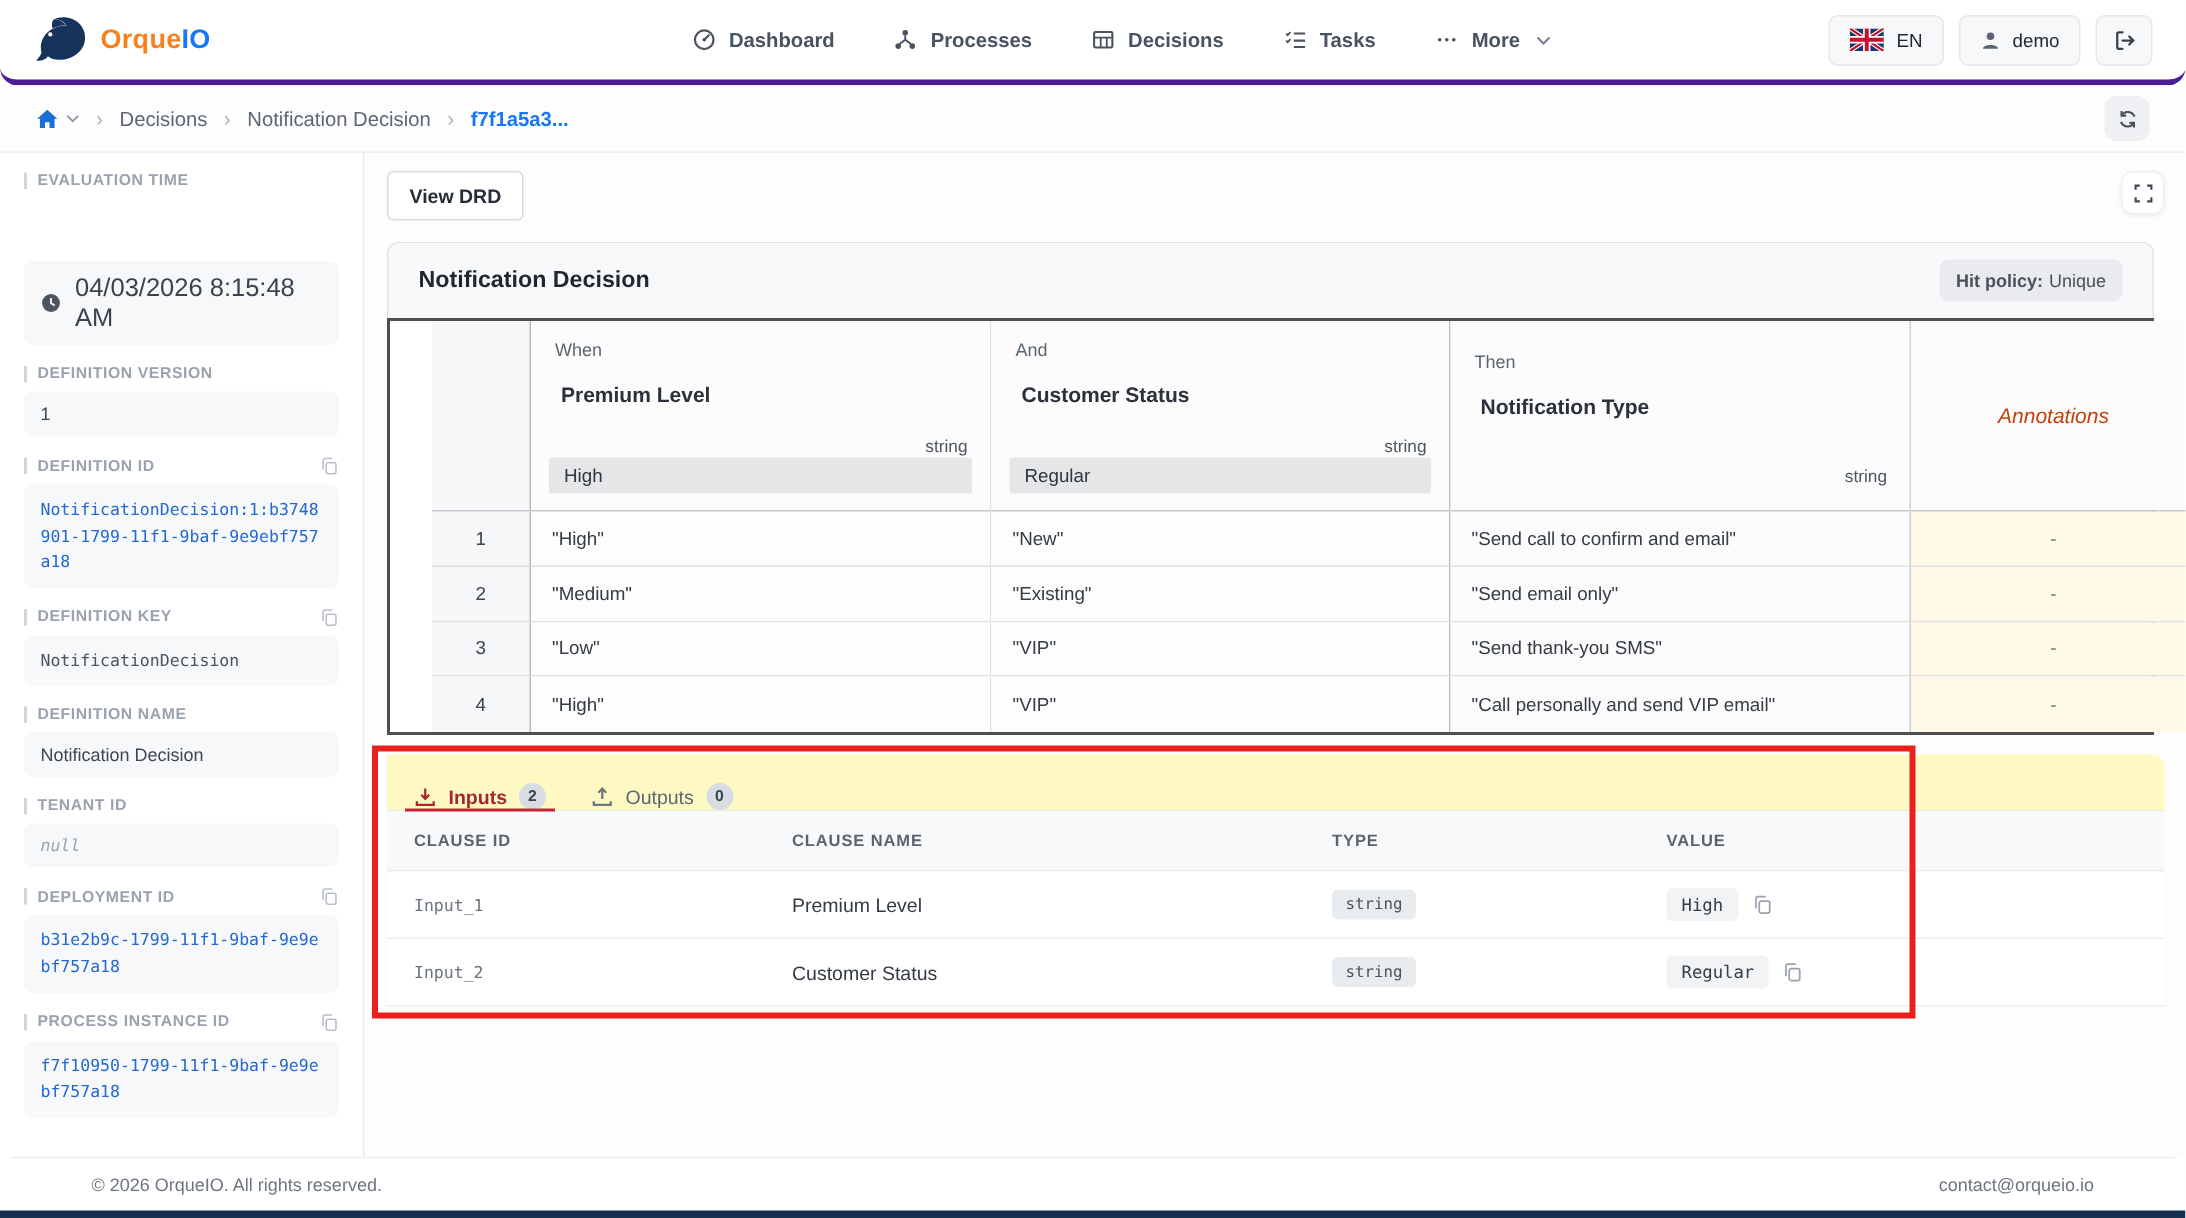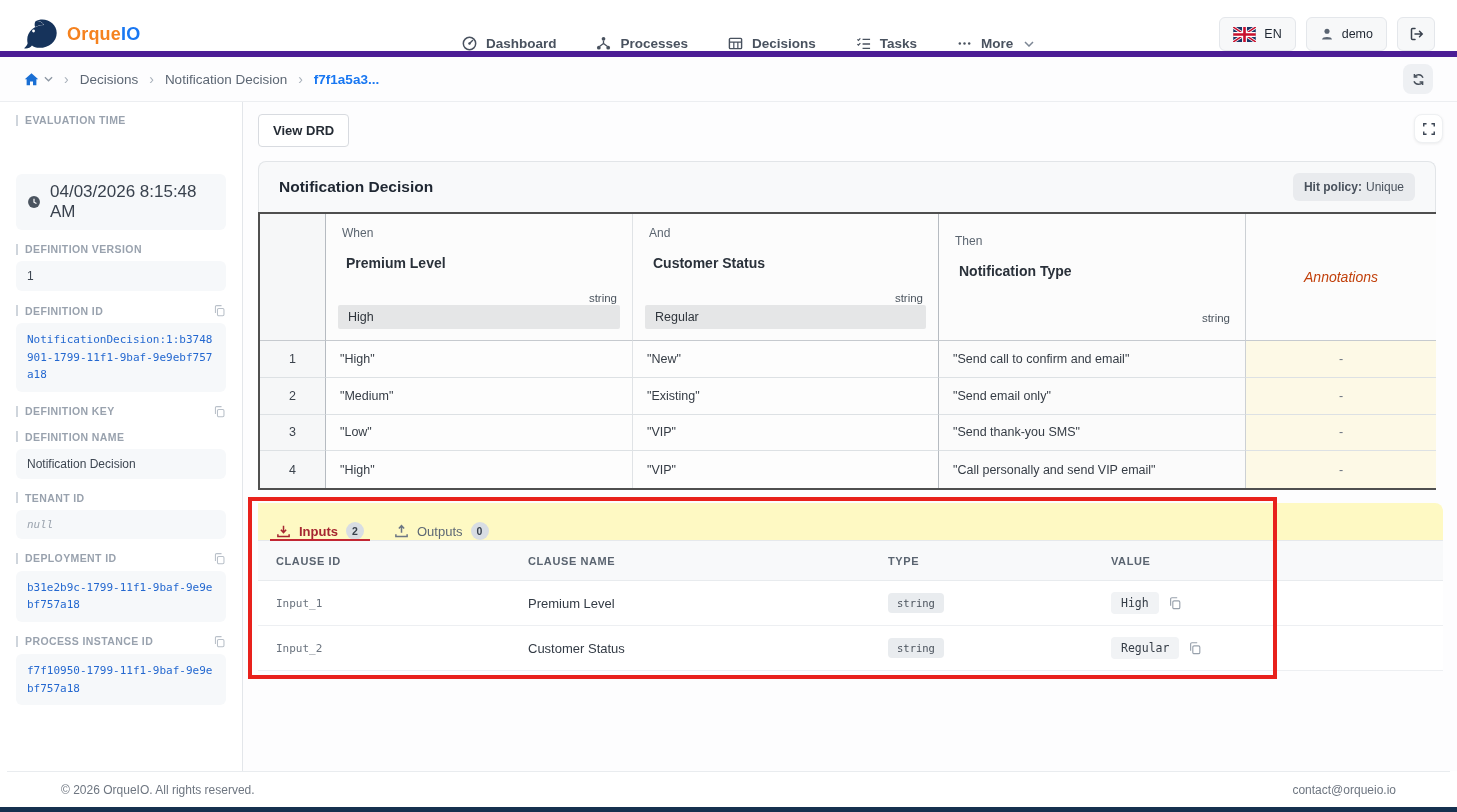--- a/index.html
+++ b/index.html
@@ -4,21 +4,21 @@
 <style>
   * { box-sizing: border-box; margin: 0; padding: 0; }
   html,body { width:1457px; height:812px; }
   body {
     font-family: "Liberation Sans", sans-serif;
     background:#ffffff; color:#2b3440; position:relative; overflow:hidden;
   }
   svg { display:block; }
 
   
-  .navbar { height:57px; border-bottom:6px solid #4c1d95; display:flex; align-items:flex-end; padding:0 22px; background:#fff; }
+  .navbar { height:57px; border-bottom:4px solid #4c1d95; display:flex; align-items:center; padding:0 22px; background:#fff;border-radius:12px; }
   .brand { display:flex; align-items:center; gap:7px; width:255px; cursor:pointer; }
   .brand-text { font-size:18px; font-weight:bold; letter-spacing:.2px; }
   .brand-orange { color:#f5821f; }
   .brand-blue { color:#1877f2; }
   .nav-menu { flex:1; display:flex; justify-content:center; gap:40px; }
   .nav-item { display:flex; align-items:center; gap:9px; color:#49525f; font-size:13.5px; font-weight:600; cursor:pointer; }
   .nav-item .chev { margin-left:2px; color:#7c8694; }
   .nav-right { display:flex; gap:10px; align-items:center; }
   .chip { display:flex; align-items:center; gap:8px; background:#f7f8f9; border:1px solid #e4e7eb; border-radius:6px; padding:7px 13px; font-size:12.5px; color:#1f2732; cursor:pointer; height:34px; }
   .chip.en { font-weight:normal; }
@@ -54,21 +54,21 @@
   .view-drd { background:#fff; border:1px solid #d8dbe0; border-radius:4px; padding:8px 14px; font-size:13px; font-weight:600; color:#252c35; cursor:pointer; font-family:"Liberation Sans",sans-serif; }
   .expand-btn { width:29px; height:29px; background:#fff; border:1px solid #eef0f2; border-radius:8px; box-shadow:0 1px 3px rgba(0,0,0,.07); display:flex; align-items:center; justify-content:center; color:#3c4654; cursor:pointer; }
 
   
   .decision-card { width:1178px; }
   .card-header { height:51px; background:#f8f9fa; border:1px solid #e2e5e8; border-bottom:none; border-radius:8px 8px 0 0; display:flex; align-items:center; justify-content:space-between; padding:0 20px; }
   .card-title { font-size:15.5px; font-weight:bold; color:#1f2732; }
   .hit-badge { background:#e9ebee; border-radius:6px; padding:7px 11px; font-size:12px; color:#49515c; }
   .hit-badge b { font-weight:bold; margin-right:4px; }
 
-  .dmn { display:grid; grid-template-columns:66px 307px 306px 307px 190px; border:2px solid #4f4f4f; background:#fff; }
+  .dmn { display:grid; grid-template-columns:66px 307px 306px 307px 190px; border:2px solid #4f4f4f; background:#fff;padding-left:28px; }
   .hc { height:127px; position:relative; border-bottom:1px solid #c6cacf; background:#fcfcfc; }
   .hc.corner { background:#f6f7f8; }
   .h-kind { margin:12px 0 0 16px; font-size:12px; color:#5b6570; }
   .h-kind.out { margin-top:20px; }
   .h-name { margin:15px 0 0 20px; font-size:14px; font-weight:bold; color:#2a313a; }
   .h-type { position:absolute; right:15px; top:78px; font-size:11.5px; color:#4c555f; }
   .h-type.out { top:auto; bottom:16px; }
   .h-filter { position:absolute; left:12px; right:12px; bottom:11px; background:#e5e6e7; border-radius:2px; padding:5px 10px; font-size:12.5px; color:#2f353c; cursor:text; }
   .hc.anno { display:flex; align-items:center; justify-content:center; font-style:italic; color:#c2410c; font-size:14px; }
 
@@ -287,20 +287,21 @@
       <div class="field-label-row">
           <span class="label-bar"></span>
         <span>DEFINITION KEY</span>
         <button class="copy-btn">
             <svg width="13" height="13" viewBox="0 0 16 16">
               <rect x="5.5" y="5.5" width="8" height="9" rx="1.5" fill="none" stroke="currentColor" stroke-width="1.3"></rect>
               <path d="M3 11 V3.5 C3 2.7 3.7 2 4.5 2 H10.5" fill="none" stroke="currentColor" stroke-width="1.3"></path>
             </svg>
           </button>
       </div>
+      <div class="field-value v-mono">NotificationDecision</div>
     </div>
 
     <div class="field">
       <div class="field-label-row">
           <span class="label-bar"></span>
         <span>DEFINITION NAME</span>
       </div>
       <div class="field-value">Notification Decision</div>
     </div>
 

